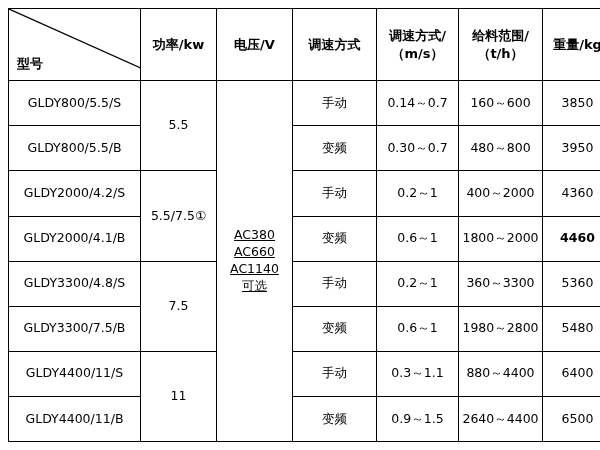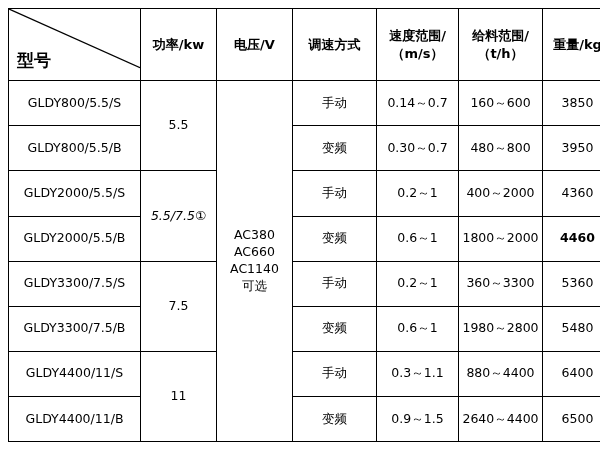--- a/index.html
+++ b/index.html
@@ -55,21 +55,21 @@
   }
   td.hdr-model {
     position: relative;
     overflow: hidden;
     padding: 0;
   }
   td.hdr-model .label {
     position: absolute;
     left: 8px;
     bottom: 8px;
-    font-size: 17px;
+    font-size: 13px;
     font-weight: bold;
   }
   td.hdr-model .slash {
     position: absolute;
     left: 0;
     top: 0;
     width: 100%;
     height: 100%;
     pointer-events: none;
   }
@@ -95,23 +95,24 @@
   }
   td.power, td.weightless {
     font-size: 13px;
   }
   td.voltage {
     font-size: 13px;
     line-height: 2.4;
   }
   td.voltage .vline {
     display: block;
+    text-decoration: underline;
   }
   .bold { font-weight: bold; }
-  td.small-note { font-size: 12px; font-style: italic; }
+  td.small-note { font-size: 12px; }
 </style>
 </head>
 <body>
 
 <div id="sheet">
   <table class="spec">
     <colgroup>
       <col class="c0">
         <col class="c1">
         <col class="c2">
@@ -128,21 +129,21 @@
               <line x1="0" y1="0" x2="132" y2="56" stroke="#000000" stroke-width="1.2"></line>
             </svg>
           </span>
           <span class="label">型号</span>
         </td>
         <td>功率/kw</td>
         <td>电压/V</td>
         <td>调速方式</td>
         <td>
           <span class="stack">
-            <span>速度范围/</span>
+            <span>调速方式/</span>
             <span>（m/s）</span>
           </span>
         </td>
         <td>
           <span class="stack">
             <span>给料范围/</span>
             <span>（t/h）</span>
           </span>
         </td>
         <td>重量/kg</td>
@@ -165,38 +166,38 @@
 
       <tr class="body">
         <td class="model">GLDY800/5.5/B</td>
         <td>变频</td>
         <td>0.30～0.7</td>
         <td>480～800</td>
         <td>3950</td>
       </tr>
 
       <tr class="body">
-        <td class="model">GLDY2000/5.5/S</td>
+        <td class="model">GLDY2000/4.2/S</td>
         <td class="power small-note" rowspan="2">5.5/7.5①</td>
         <td>手动</td>
         <td>0.2～1</td>
         <td>400～2000</td>
         <td>4360</td>
       </tr>
 
       <tr class="body">
-        <td class="model">GLDY2000/5.5/B</td>
+        <td class="model">GLDY2000/4.1/B</td>
         <td>变频</td>
         <td>0.6～1</td>
         <td>1800～2000</td>
         <td class="bold">4460</td>
       </tr>
 
       <tr class="body">
-        <td class="model">GLDY3300/7.5/S</td>
+        <td class="model">GLDY3300/4.8/S</td>
         <td class="power" rowspan="2">7.5</td>
         <td>手动</td>
         <td>0.2～1</td>
         <td>360～3300</td>
         <td>5360</td>
       </tr>
 
       <tr class="body">
         <td class="model">GLDY3300/7.5/B</td>
         <td>变频</td>

